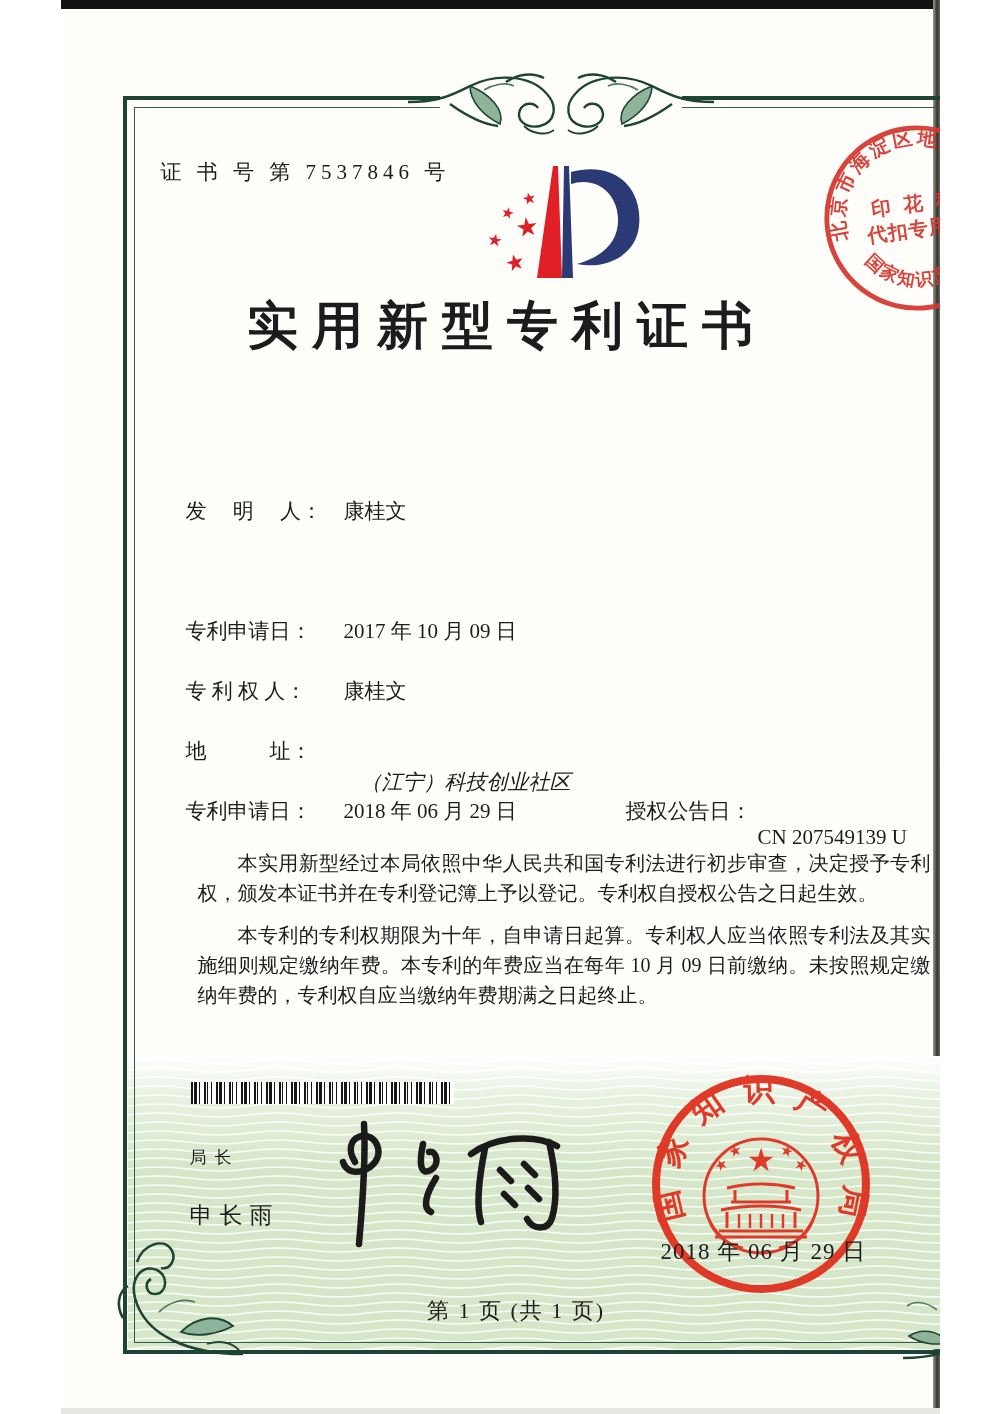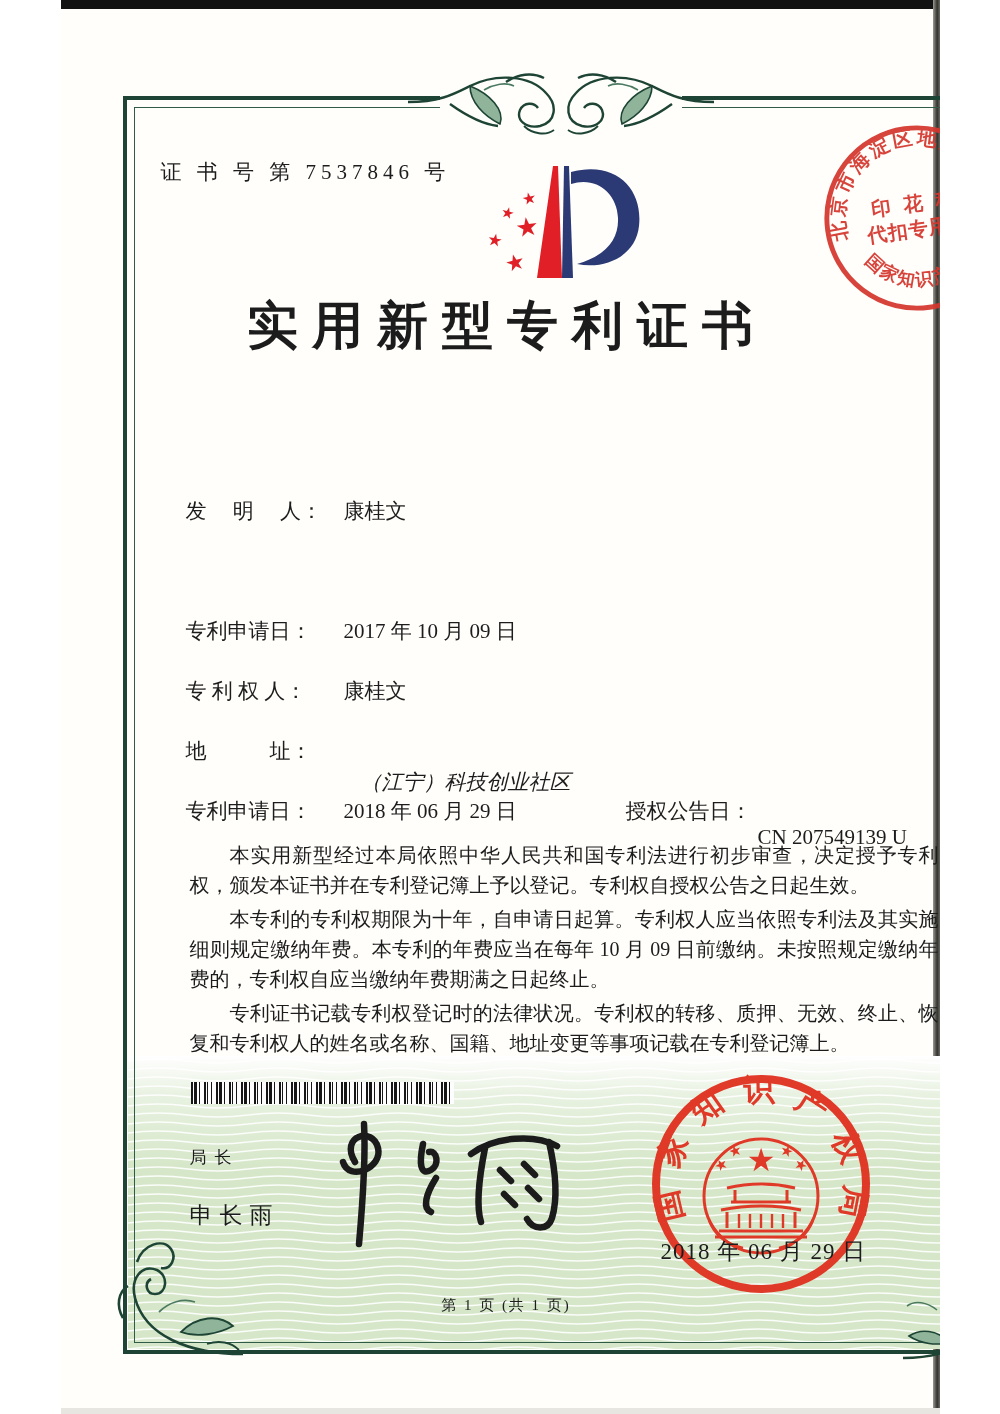--- a/index.html
+++ b/index.html
@@ -33,37 +33,37 @@
     font-size:51px;font-weight:700;letter-spacing:14px;text-indent:14px;}
 
   .row{position:absolute;left:0;width:100%;height:32px;font-size:21px;}
   .lbl{position:absolute;left:125px;white-space:pre;}
   .val{position:absolute;left:283px;white-space:pre;}
   .lbl2{position:absolute;left:565px;white-space:pre;}
   .val2{position:absolute;left:697px;white-space:pre;margin-top:28px;}
   .addr2{position:absolute;left:300px;top:31px;white-space:pre;font-style:italic;}
 
   .paras{position:absolute;left:125px;top:836px;width:757px;font-size:20px;line-height:30px;}
-  .paras p{margin:4px;text-indent:2em;text-align:justify;}
+  .paras p{margin:12px;text-indent:2em;text-align:justify;}
 
   .barcode{position:absolute;left:130px;top:1082px;width:263px;height:22px;z-index:3;
     background:repeating-linear-gradient(90deg,
       #161616 0 2px,#fdfdfd 2px 3px,#161616 3px 6px,#fdfdfd 6px 8px,
       #161616 8px 9px,#fdfdfd 9px 13px,#161616 13px 15px,#fdfdfd 15px 16px,
       #161616 16px 17px,#fdfdfd 17px 20px,#161616 20px 21px,#fdfdfd 21px 25px);}
 
   .signer-title{position:absolute;left:129px;top:1146px;font-size:17px;letter-spacing:8px;z-index:4;}
   .signer-name{position:absolute;left:129px;top:1200px;font-size:23px;letter-spacing:7px;z-index:4;font-family:Liberation Serif, serif;}
   .sig{position:absolute;left:258px;top:1118px;width:262px;height:136px;z-index:4;}
 
   .seal{position:absolute;left:586px;top:1070px;width:228px;height:228px;z-index:5;opacity:.95;}
   .seal-date{position:absolute;left:600px;top:1236px;font-size:23px;letter-spacing:1px;z-index:6;}
 
-  .footer{position:absolute;left:6px;top:1296px;width:100%;text-align:center;
-    font-size:15px;letter-spacing:2px;z-index:4;}
+  .footer{position:absolute;left:16px;top:1296px;width:100%;text-align:center;
+    font-size:22px;letter-spacing:2px;z-index:4;}
 </style>
 </head>
 <body>
 
 <div class="page">
 
   <div class="scan-top"></div>
   <div class="scan-right"></div>
   <div class="scan-bottom"></div>
 
@@ -172,21 +172,20 @@
   <div class="row" style="top:797px">
     <span class="lbl">专利申请日：</span>
     <span class="val">2018 年 06 月 29 日</span>
     <span class="lbl2">授权公告日：</span>
     <span class="val2">CN 207549139 U</span>
   </div>
 
   <div class="paras">
     <p>本实用新型经过本局依照中华人民共和国专利法进行初步审查，决定授予专利权，颁发本证书并在专利登记簿上予以登记。专利权自授权公告之日起生效。</p>
     <p>本专利的专利权期限为十年，自申请日起算。专利权人应当依照专利法及其实施细则规定缴纳年费。本专利的年费应当在每年 10 月 09 日前缴纳。未按照规定缴纳年费的，专利权自应当缴纳年费期满之日起终止。</p>
-    <p>专利证书记载专利权登记时的法律状况。专利权的转移、质押、无效、终止、恢复和专利权人的姓名或名称、国籍、地址变更等事项记载在专利登记簿上。</p>
   </div>
 
   <div class="barcode"></div>
 
   <div class="signer-title">局长</div>
   <div class="signer-name">申长雨</div>
 
   <svg class="sig" viewBox="0 0 262 136">
     <g fill="none" stroke="#1b1b1b" stroke-width="6.5" stroke-linecap="round" stroke-linejoin="round">
       <path d="M36,44 C20,18 54,8 59,30 C64,50 30,64 24,44"></path>

